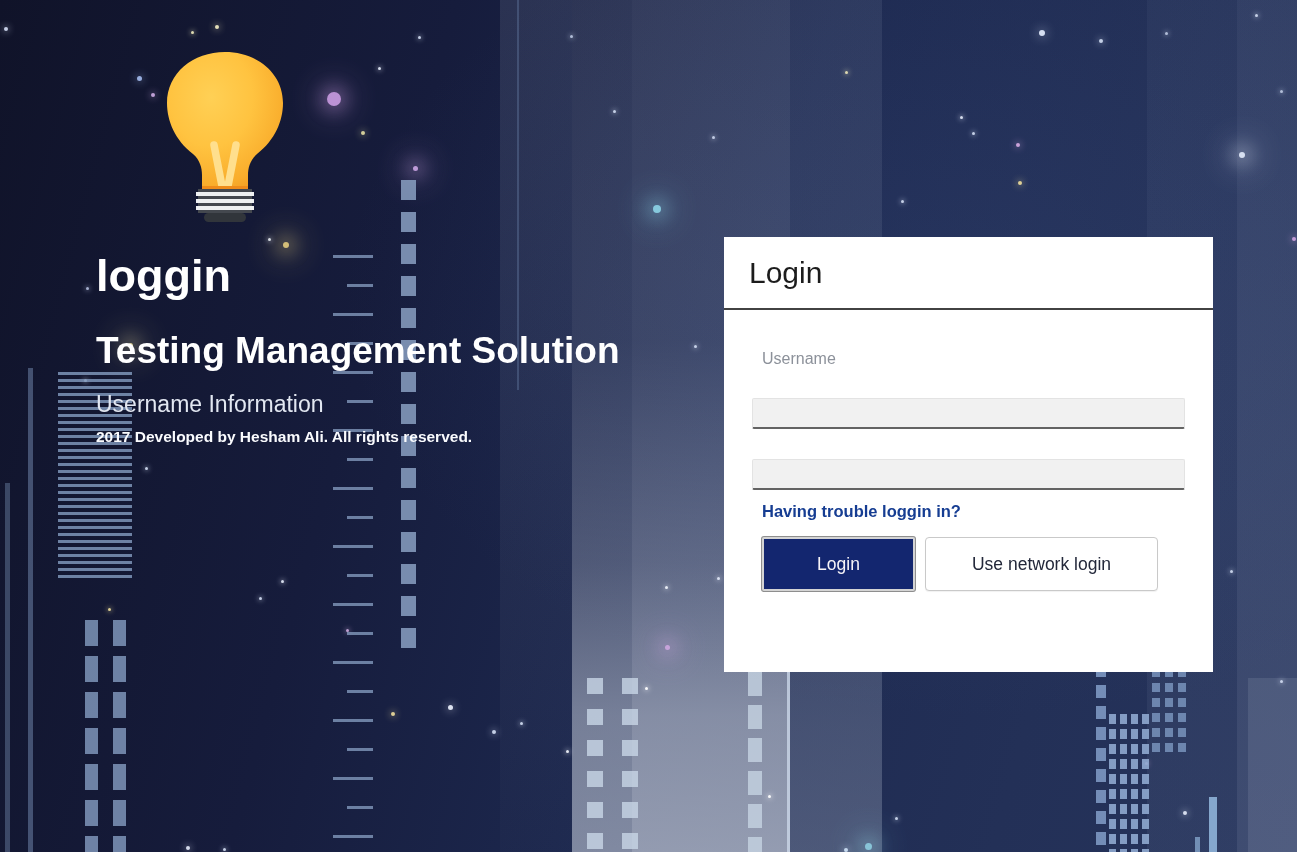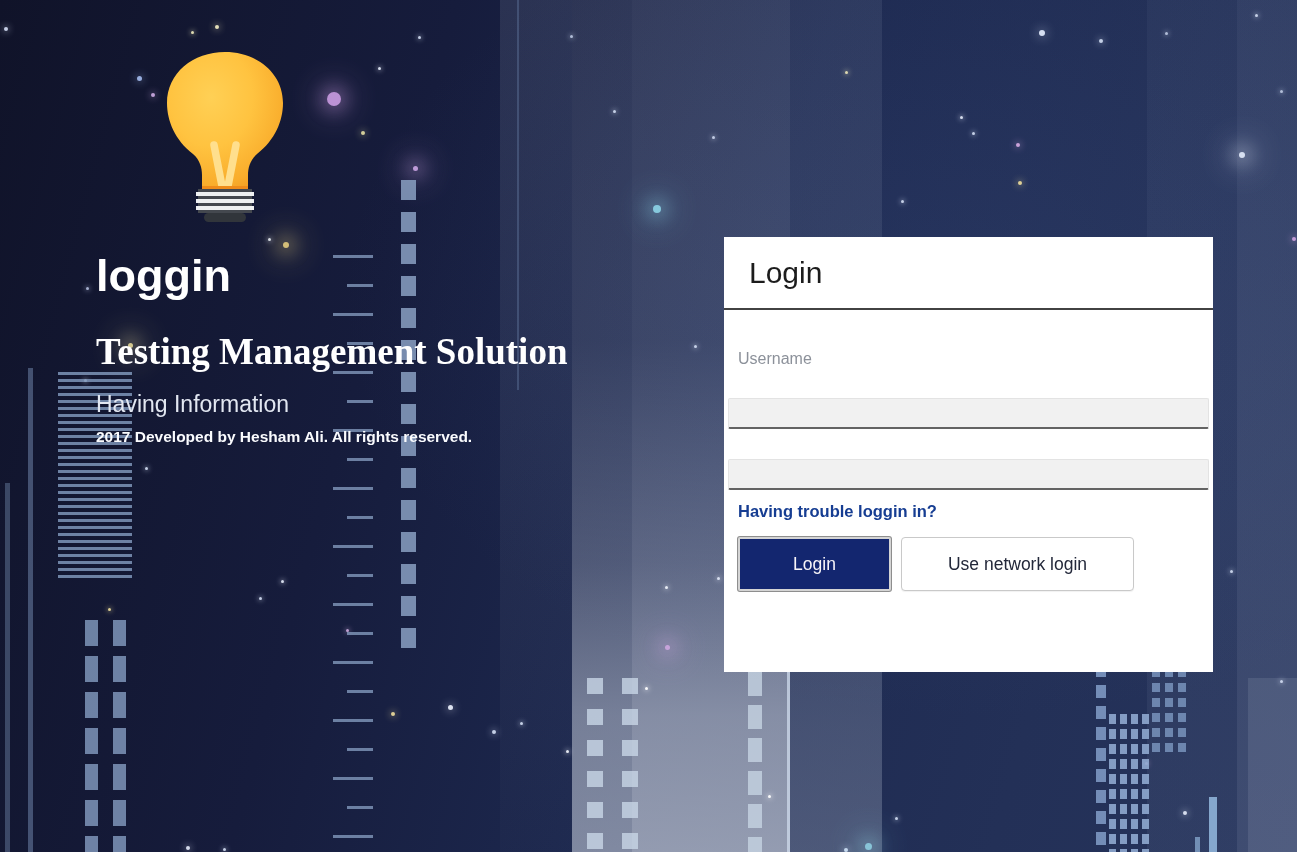--- a/index.html
+++ b/index.html
@@ -31,33 +31,33 @@
   .edge-line { position: absolute; left: 787px; top: 660px; width: 3px; height: 192px;
     background: rgba(205,218,235,0.75); z-index: 1; }
   #bg-decor { position: absolute; inset: 0; z-index: 1; }
 
   
   .brand { position: absolute; left: 0; top: 0; z-index: 2; }
   .bulb { position: absolute; left: 162px; top: 48px; width: 126px; height: 174px; }
   .product-name { position: absolute; left: 96px; top: 250px; font-size: 45px; font-weight: 700;
     color: #ffffff; white-space: nowrap; }
   .product-subtitle { position: absolute; left: 96px; top: 330px; font-size: 37px; font-weight: 700;
-    color: #ffffff; white-space: nowrap; font-family: Liberation Serif, serif; }
+    color: #ffffff; white-space: nowrap; }
   .license-line { position: absolute; left: 96px; top: 391px; font-size: 23px; font-weight: 400;
     color: #e2e7f1; white-space: nowrap; }
   .copyright-line { position: absolute; left: 96px; top: 428px; font-size: 15.5px; font-weight: 700;
     color: #fafbfe; white-space: nowrap; }
 
   
   .card { position: absolute; left: 724px; top: 237px; width: 489px; height: 435px;
     background: #ffffff; z-index: 3; }
   .card-header { height: 73px; padding-left: 25px; display: flex; align-items: center;
     border-bottom: 2px solid #424242; }
   .card-title { font-size: 30px; font-weight: 400; color: #1c1c1c; }
-  .card-body { padding: 0 4px; }
+  .card-body { padding: 0 28px; }
   .field-label { display: block; margin-left: 10px; font-size: 16px; color: #8c919a; }
   .label-username { margin-top: 40px; }
   .label-password { margin-top: 42px; }
   .field-input { display: block; width: 100%; height: 31px; margin-top: 30px;
     background: #f1f1f1; border: 1px solid #e3e3e3; border-bottom: 2px solid #636363;
     border-radius: 2px; font-size: 15px; padding: 0 8px; color: #222; outline: none; }
   .trouble-link { display: inline-block; margin: 12px 0 0 10px; font-size: 16.5px; font-weight: 600;
     color: #163d92; text-decoration: none; }
   .btn-row { display: flex; gap: 10px; margin: 16px 0 0 10px; }
   .btn { height: 54px; font-family: "Liberation Sans", sans-serif; font-size: 17.5px; cursor: pointer; }
@@ -325,21 +325,21 @@
       <path d="M74,97 L66,138" stroke="#ffdf8d" stroke-width="7.5" stroke-linecap="round" fill="none"></path>
       <rect x="40" y="138" width="46" height="3" fill="#ef8c1a"></rect>
       <rect x="36" y="141" width="54" height="24" fill="#44484f"></rect>
       <rect x="34" y="144" width="58" height="4" fill="#eef0f2"></rect>
       <rect x="34" y="151" width="58" height="4" fill="#eef0f2"></rect>
       <rect x="34" y="158" width="58" height="4" fill="#eef0f2"></rect>
       <rect x="42" y="165" width="42" height="9" rx="4.5" fill="#31353b"></rect>
     </svg>
     <h1 class="product-name">loggin</h1>
     <h2 class="product-subtitle">Testing Management Solution</h2>
-    <div class="license-line">Having Information</div>
+    <div class="license-line">Username Information</div>
     <div class="copyright-line">2017 Developed by Hesham Ali. All rights reserved.</div>
   </div>
 
   <div class="card">
     <div class="card-header">
       <div class="card-title">Login</div>
     </div>
     <div class="card-body">
       <label class="field-label label-username">Username</label>
       <input class="field-input" type="text" value="" style="">

